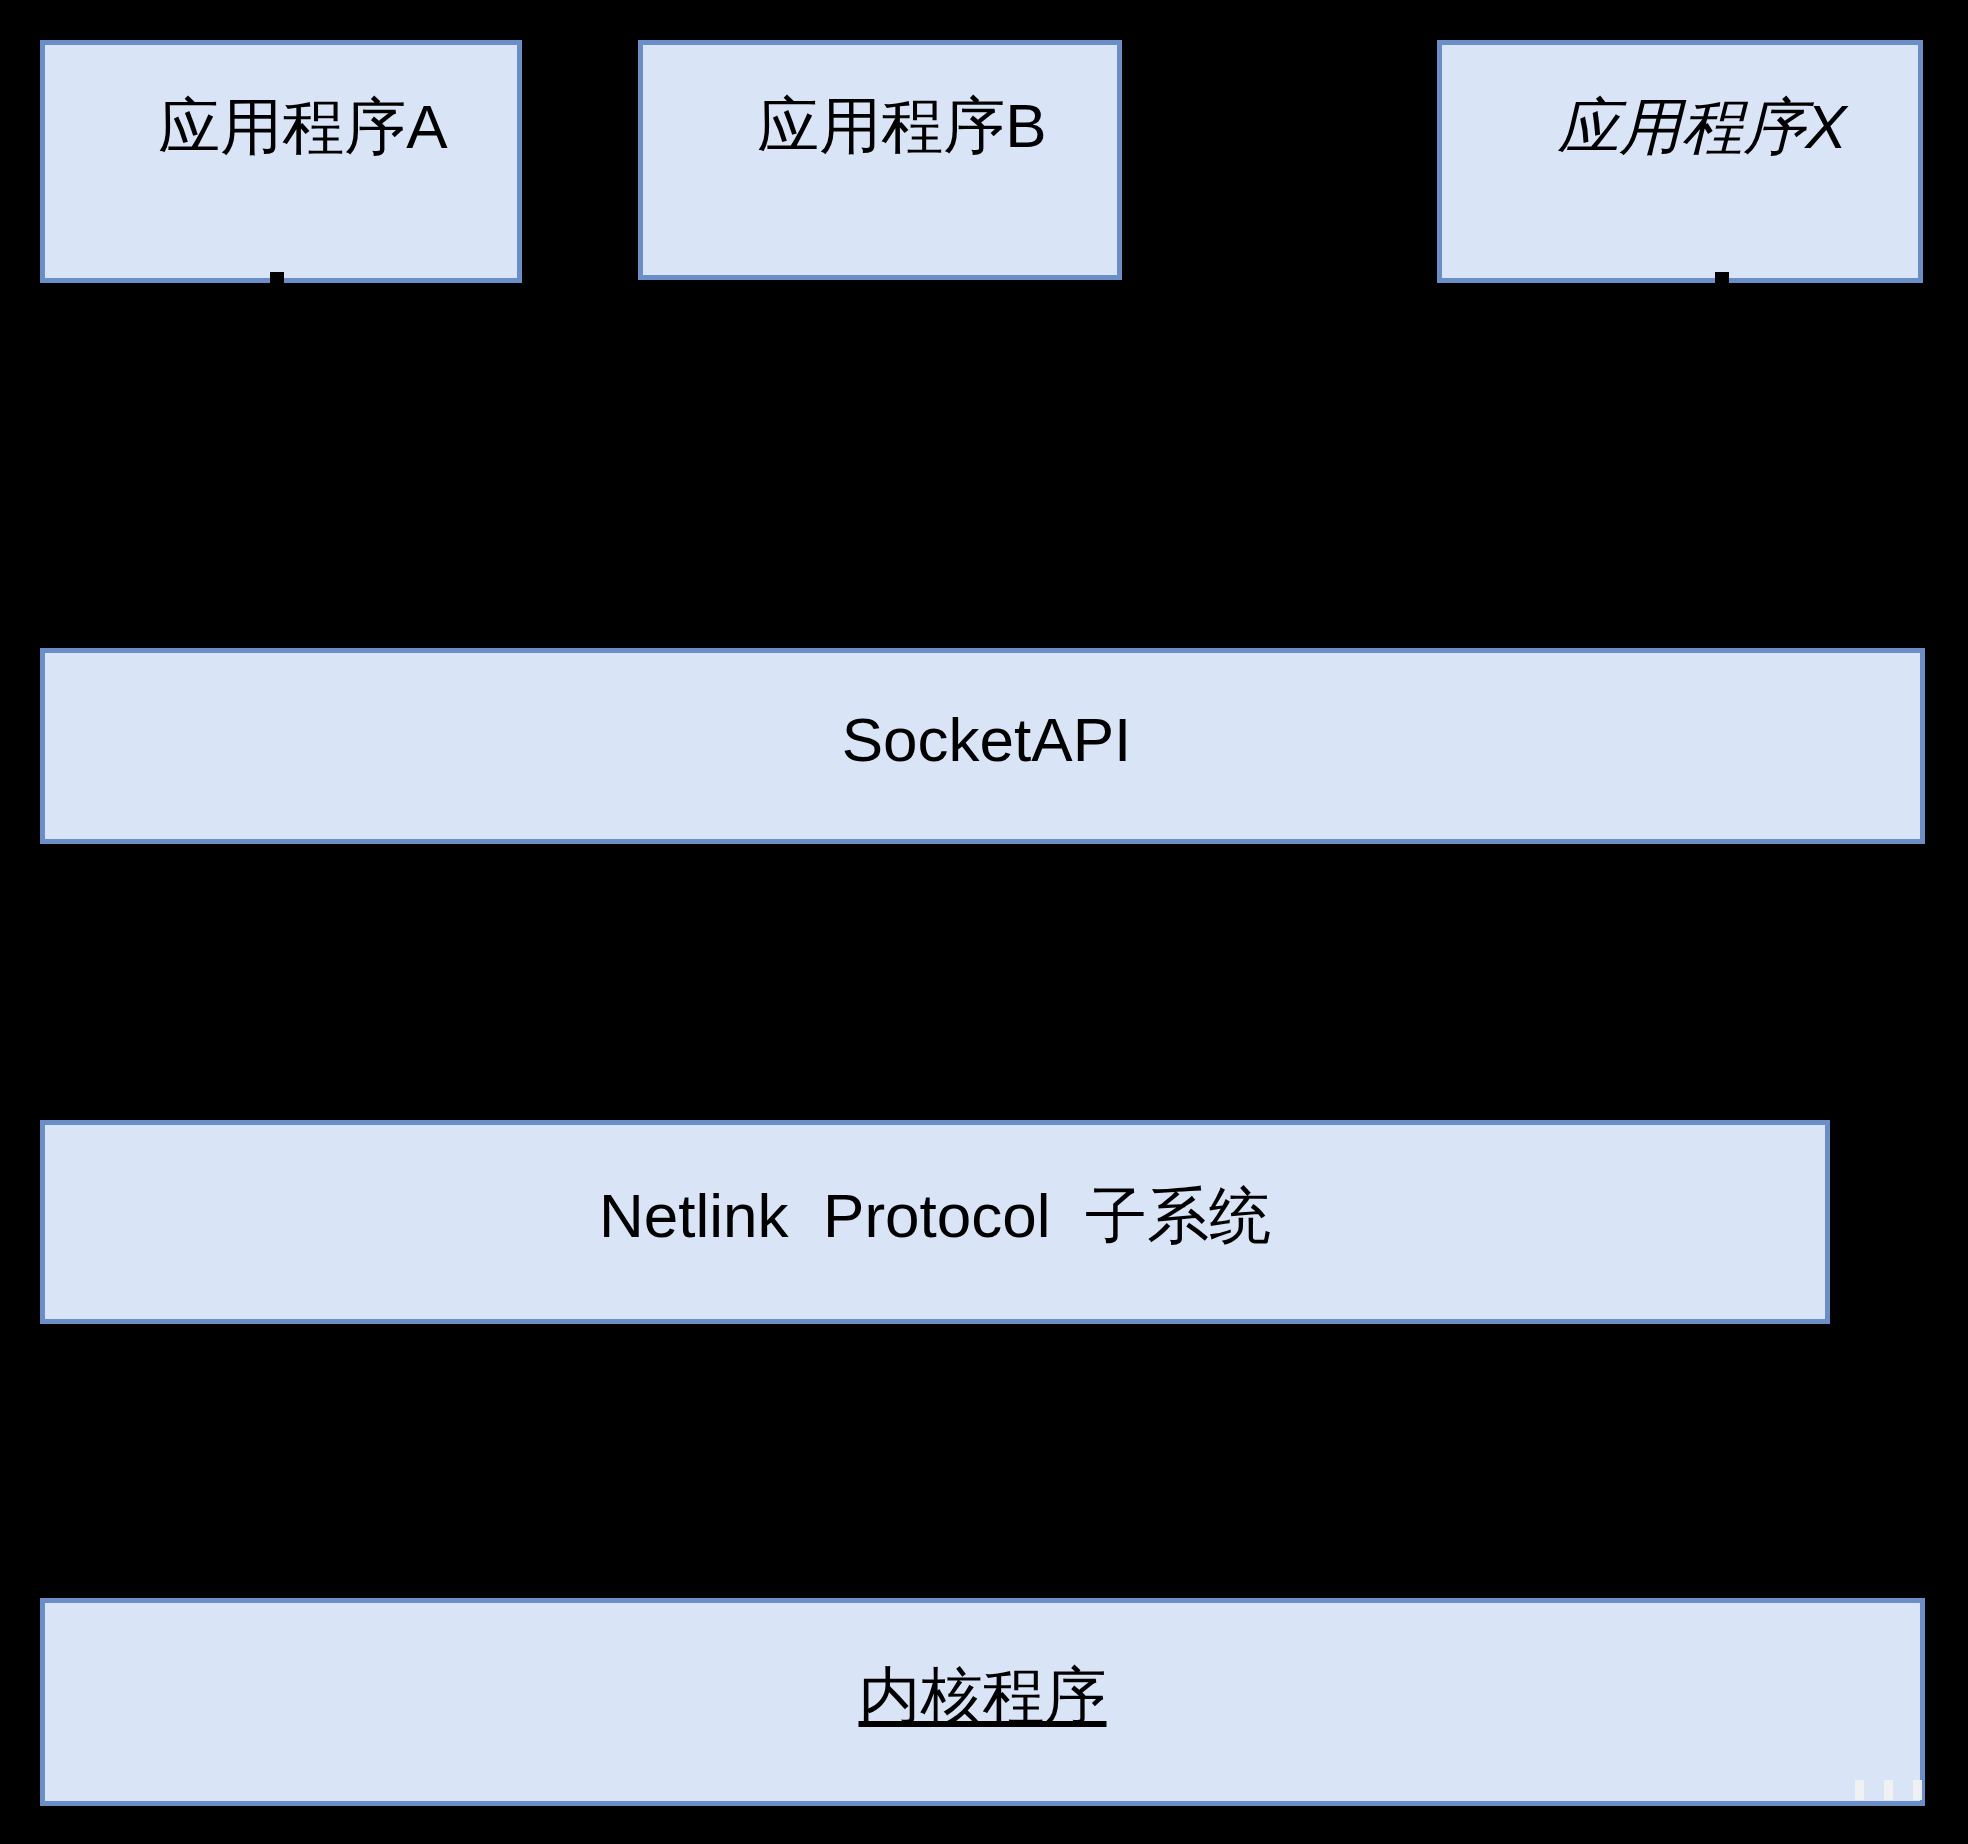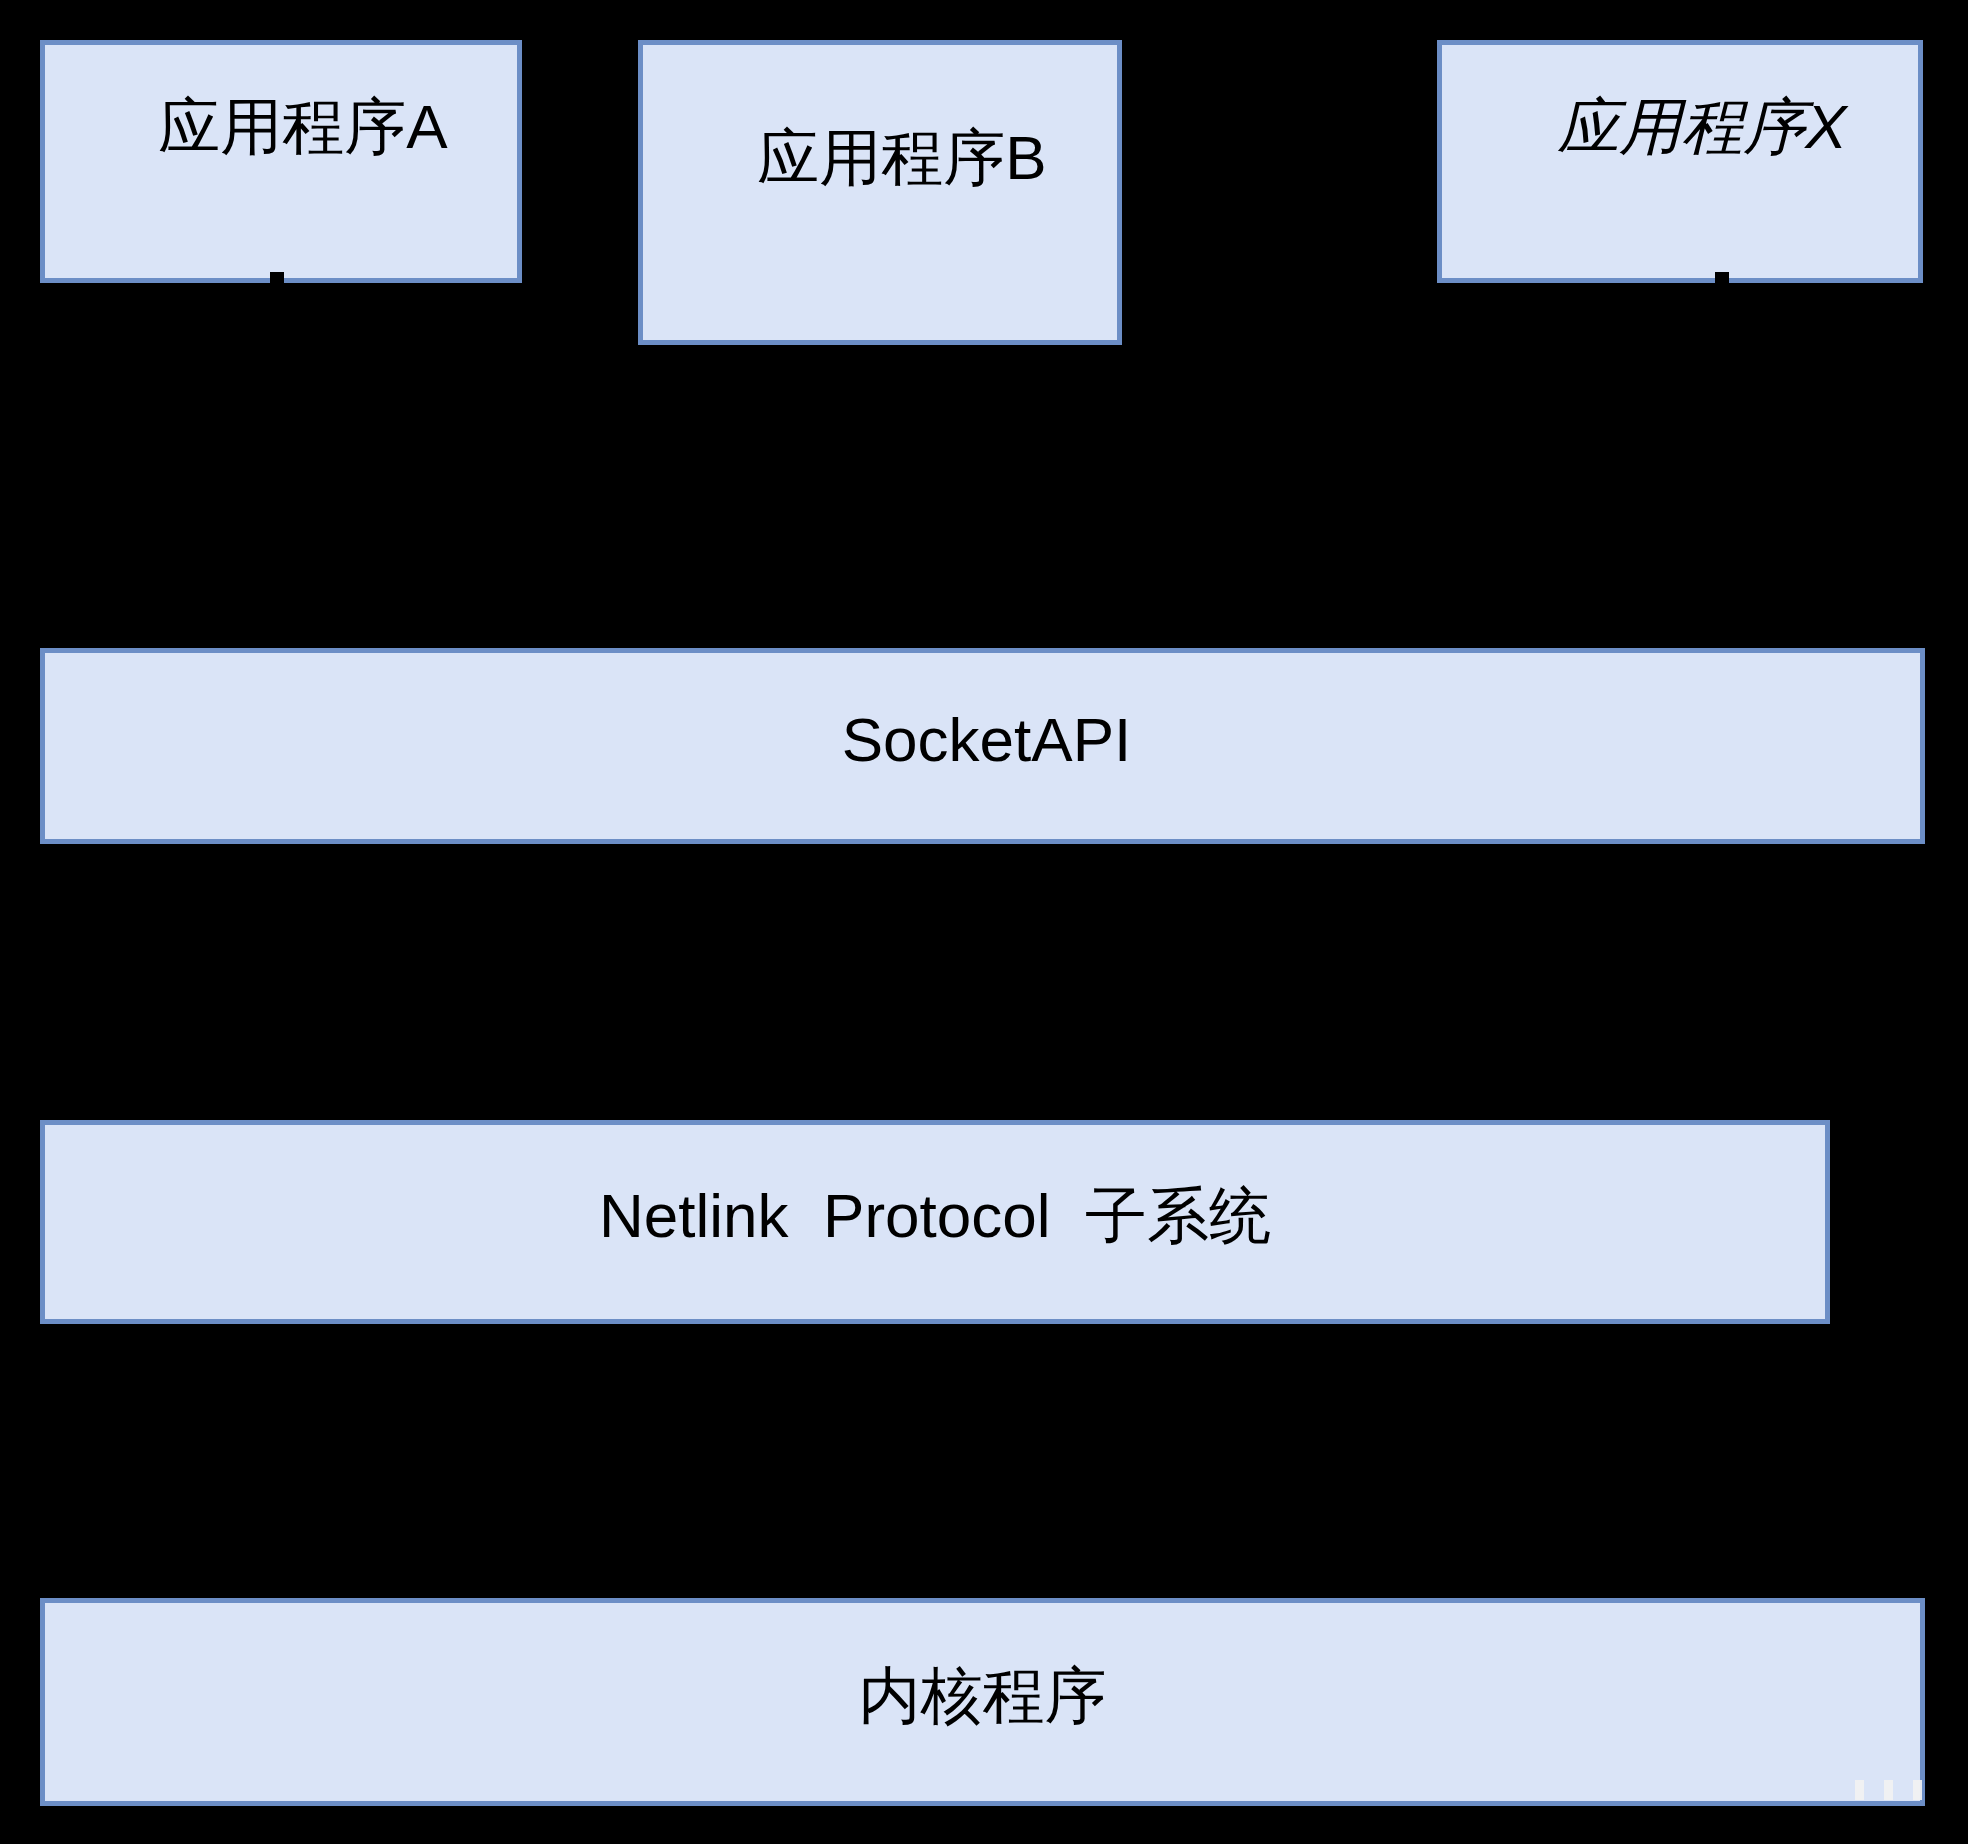--- a/index.html
+++ b/index.html
@@ -66,37 +66,37 @@
 </style>
 </head>
 <body style="background: rgb(0, 0, 0);">
 
 <div id="diagram-canvas" style="background: rgb(0, 0, 0);">
 
   <div class="node-box app" style="left: 40px; top: 40px; width: 482px; height: 243px; background: rgb(218, 228, 247); border-color: rgb(108, 142, 198);">
     <span class="node-label label-app" style="color: rgb(0, 0, 0);">应用程序A</span>
   </div>
 
-  <div class="node-box app" style="left: 638px; top: 40px; width: 484px; height: 305px; background: rgb(218, 228, 247); border-color: rgb(108, 142, 198);">
+  <div class="node-box app" style="left: 638px; top: 40px; width: 484px; height: 240px; background: rgb(218, 228, 247); border-color: rgb(108, 142, 198);">
     <span class="node-label label-app" style="color: rgb(0, 0, 0);">应用程序B</span>
   </div>
 
   <div class="node-box app" style="left: 1437px; top: 40px; width: 486px; height: 243px; background: rgb(218, 228, 247); border-color: rgb(108, 142, 198);">
     <span class="node-label label-app" style="color: rgb(0, 0, 0); font-style: italic;">应用程序X</span>
   </div>
 
   <div class="node-box layer" style="left: 40px; top: 648px; width: 1885px; height: 196px; background: rgb(218, 228, 247); border-color: rgb(108, 142, 198); padding-left: 8px;">
     <span class="node-label label-layer" style="color: rgb(0, 0, 0);">SocketAPI</span>
   </div>
 
   <div class="node-box layer" style="left: 40px; top: 1120px; width: 1790px; height: 204px; background: rgb(218, 228, 247); border-color: rgb(108, 142, 198);">
     <span class="node-label label-layer" style="color: rgb(0, 0, 0);">Netlink  Protocol  子系统</span>
   </div>
 
-  <div class="node-box layer" style="left: 40px; top: 1598px; width: 1885px; height: 208px; background: rgb(218, 228, 247); border-color: rgb(108, 142, 198);">
+  <div class="node-box layer" style="left: 40px; top: 1598px; width: 1885px; height: 208px; background: rgb(218, 228, 247); border-color: rgb(108, 142, 198); text-decoration: underline;">
     <span class="node-label label-layer" style="color: rgb(0, 0, 0);">内核程序</span>
 
   </div>
 
   <span class="notch" style="left: 270px; top: 272px;"></span>
   <span class="notch" style="left: 1715px; top: 272px;"></span>
 
 <span class="tick-artifact" style="left: 1855px; top: 1780px;"></span>
     <span class="tick-artifact" style="left: 1884px; top: 1780px;"></span>
     <span class="tick-artifact" style="left: 1913px; top: 1780px;"></span>

